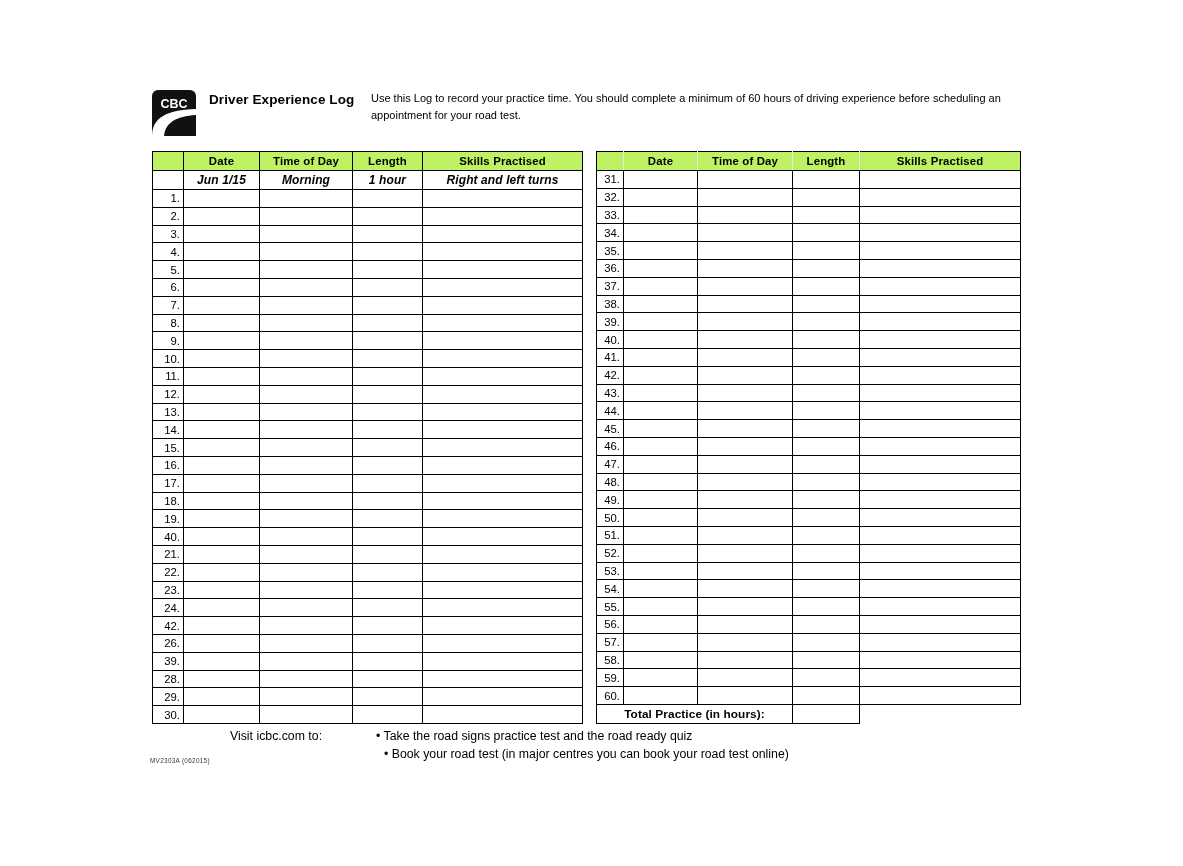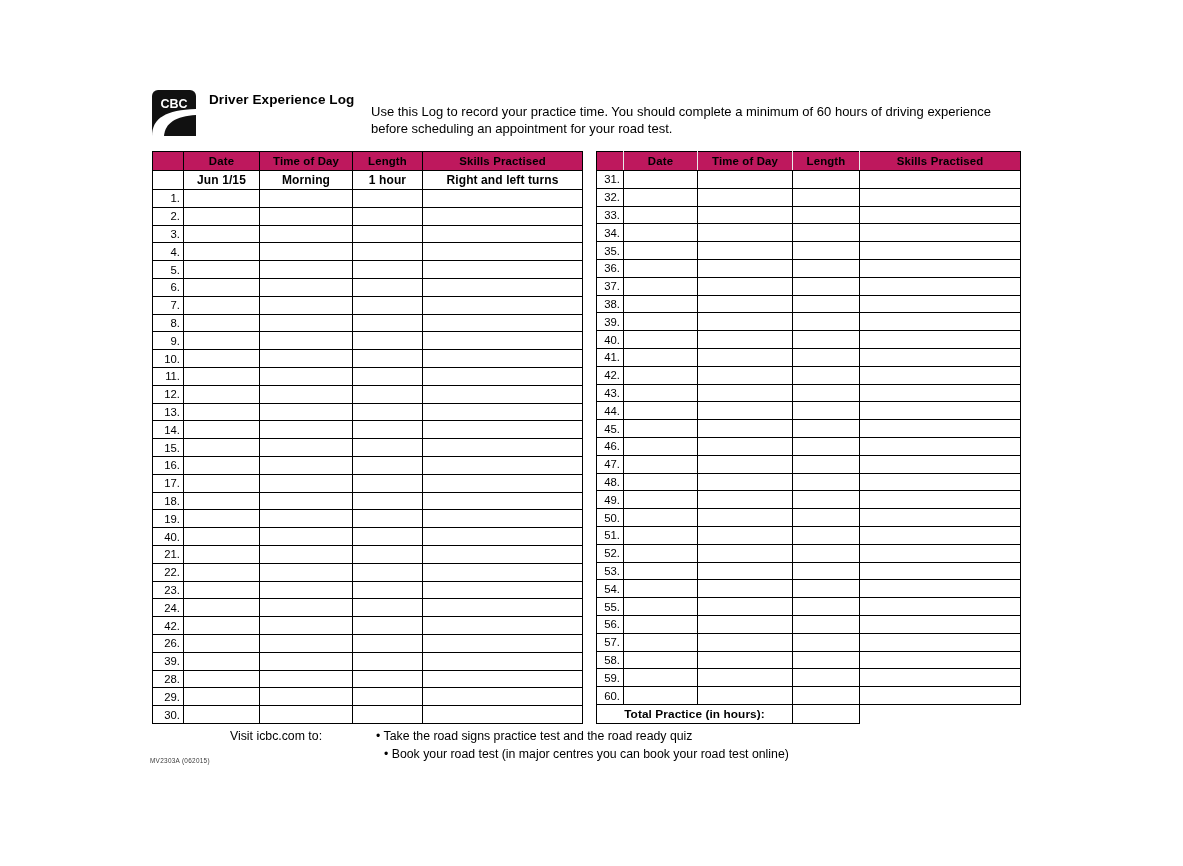--- a/index.html
+++ b/index.html
@@ -37,23 +37,23 @@
     left: 57px;
     top: 4px;
     font-size: 13.5px;
     font-weight: bold;
     letter-spacing: 0.1px;
     white-space: nowrap;
   }
   #intro {
     position: absolute;
     left: 219px;
-    top: 15px;
+    top: 2px;
     width: 640px;
-    font-size: 13px;
+    font-size: 11px;
     line-height: 17px;
   }
 
   
   .log-table {
     position: absolute;
     border-collapse: collapse;
     table-layout: fixed;
     font-size: 11.5px;
   }
@@ -62,21 +62,21 @@
 
   .log-table th,
   .log-table td {
     border: 1px solid #000000;
     padding: 0;
     height: 17.8px;
     box-sizing: border-box;
   }
 
   .log-table thead th {
-    background: #be185d;
+    background: #bef264;
     font-size: 11.4px;
     font-weight: bold;
     text-align: center;
     height: 19px;
     letter-spacing: 0.15px;
     margin-top: 8px;
   }
   #table-right thead th {
     border-left-color: #e9e9e9;
     border-right-color: #e9e9e9;
@@ -104,20 +104,21 @@
 
   td.rownum {
     text-align: right;
     padding-right: 3px;
     font-size: 11.3px;
     line-height: 16px;
   }
 
   
   tr.example td {
+    font-style: italic;
     font-weight: bold;
     text-align: center;
     font-size: 12px;
     height: 19px;
     letter-spacing: 0.1px;
   }
   tr.example td.rownum { font-style: normal; font-weight: normal; }
 
   
   tr.total td {

